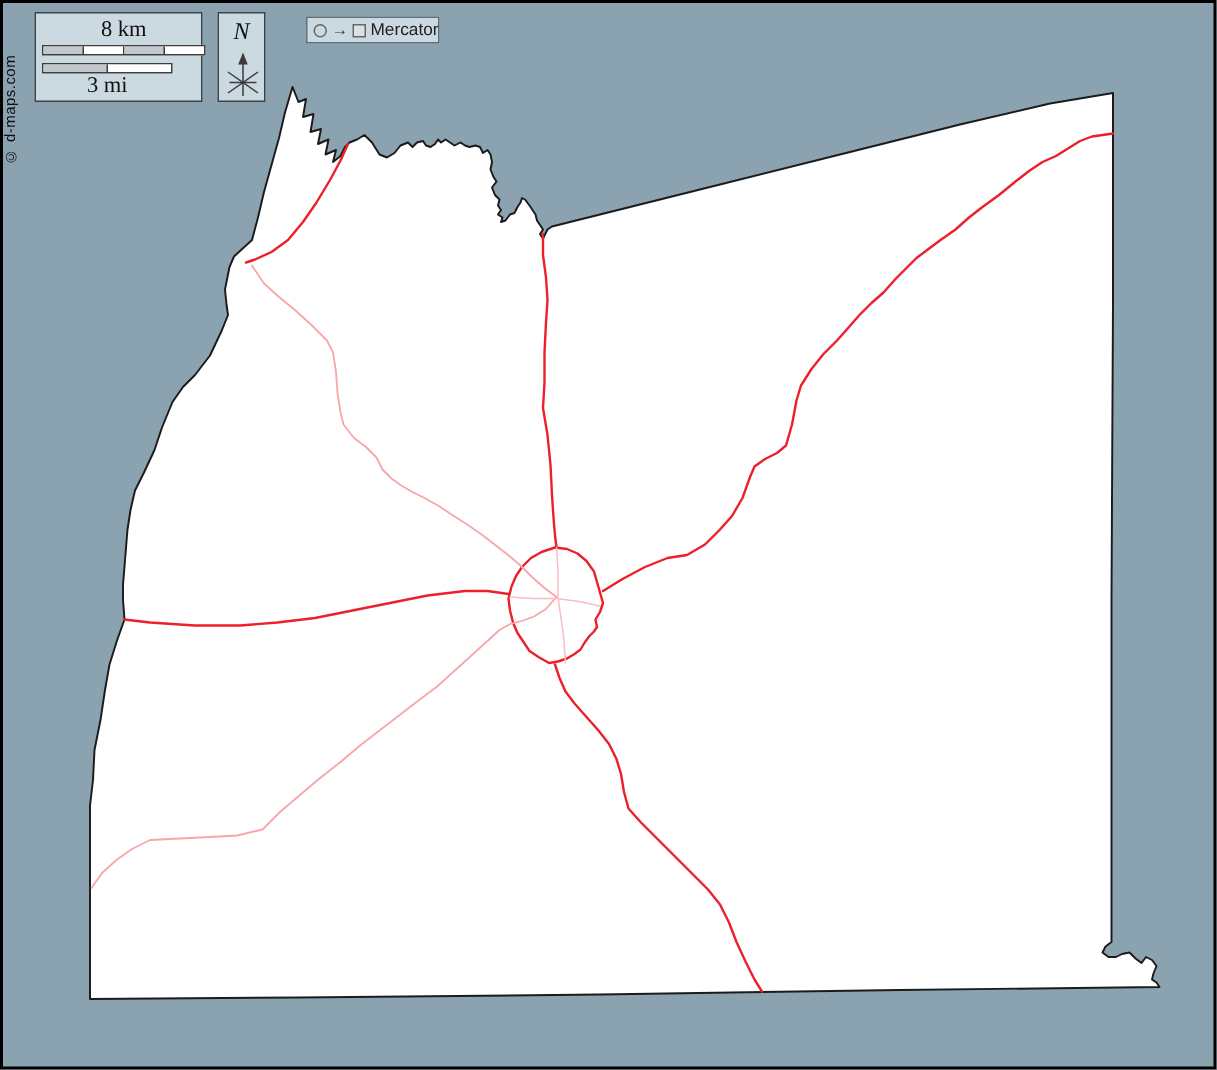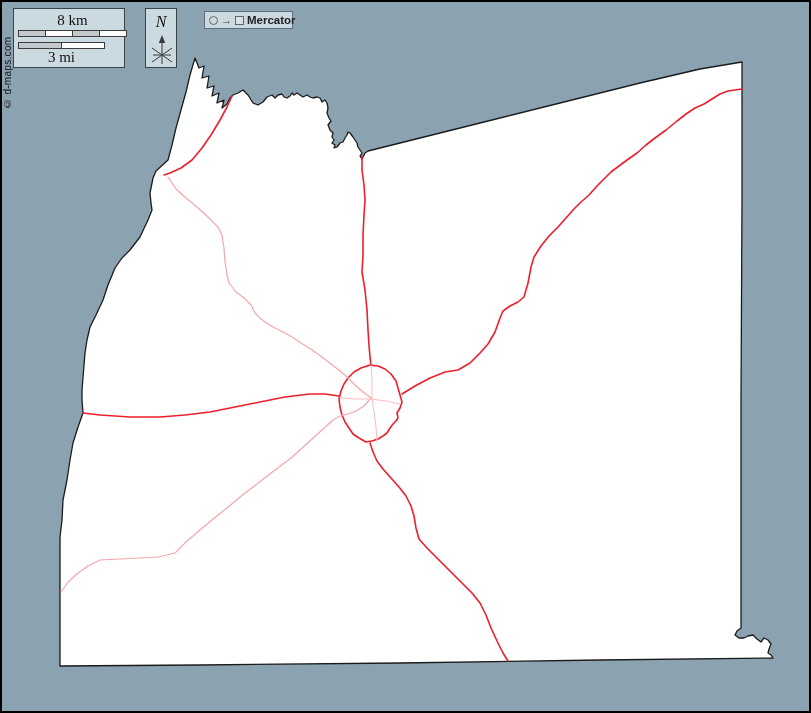--- a/index.html
+++ b/index.html
@@ -15,21 +15,21 @@
   .watermark{
     position:absolute;left:2px;top:9px;height:100px;
     writing-mode:vertical-rl;transform:rotate(180deg);
     font-size:10px;color:#111;letter-spacing:0.3px;
     font-family:"Liberation Sans", sans-serif;
   }
   .panel{
     position:absolute;background:#CBD9E1;border:1px solid #3B4349;
     box-sizing:border-box;
   }
-  .scalebox{left:13px;top:8px;width:112px;height:60px;}
+  .scalebox{left:23px;top:8px;width:112px;height:60px;}
   .scale-label{
     position:absolute;text-align:center;color:#111;
     font-family:"Liberation Serif","DejaVu Serif",serif;font-size:15px;line-height:15px;
   }
   .km-label{left:5px;top:4px;width:107px;}
   .mi-label{left:5px;top:41px;width:85px;}
   .bar{position:absolute;display:flex;border:1px solid #3d3d3d;height:5px;background:#fff;}
   .km-bar{left:4px;top:21px;width:107px;}
   .mi-bar{left:4px;top:33px;width:85px;}
   .seg{flex:1;border-right:1px solid #3d3d3d;}
@@ -50,21 +50,21 @@
   }
   .glyph-circle{
     width:9px;height:9px;border:1px solid #666;border-radius:50%;
     box-sizing:border-box;flex:none;background:transparent;
   }
   .glyph-arrow{font-size:11px;color:#333;line-height:10px;flex:none;}
   .glyph-square{
     width:9px;height:9px;border:1px solid #666;background:#D9E2E7;
     box-sizing:border-box;flex:none;
   }
-  .merc-label{font-size:11.5px;color:#222;line-height:11px;font-weight:bold;}
+  .merc-label{font-size:11.5px;color:#222;line-height:11px;}
 </style>
 </head>
 <body>
 
 <div class="canvas">
 
   <svg id="map-svg" viewBox="0 0 811 713" xmlns="http://www.w3.org/2000/svg">
       <path d="M195 58 L199 68 L204 66 L202 78 L209 76 L207 88 L214 86 L212 96 L219 93 L217 103 L224 100 L222 108 L227 104 L230 98 L233 95 L238 93 L243 90 L248 95 L253 103 L258 105 L263 102 L267 97 L272 95 L275 98 L278 95 L282 94 L284 97 L287 98 L290 96 L292 93 L294 95 L297 93 L300 95 L303 97 L307 95 L310 97 L313 98 L317 97 L320 98 L322 102 L325 100 L327 103 L328 108 L327 113 L329 118 L331 121 L328 125 L330 130 L333 133 L332 137 L334 140 L332 143 L335 145 L334 148 L337 147 L340 143 L343 142 L345 138 L347 135 L348 132 L350 133 L353 137 L355 140 L357 143 L358 147 L360 150 L362 153 L360 156 L362 159 L365 153 L368 151 L420 138 L480 123 L560 103 L640 83 L700 69 L742 62 L742 200 L741 400 L741 628 L737 631 L735 635 L739 638 L744 638 L748 636 L753 635 L757 639 L761 642 L764 638 L768 640 L771 644 L769 649 L768 653 L771 655 L773 658 L600 660 L400 663 L200 665 L60 666 L60 620 L60 560 L60 537 L62 520 L63 500 L67 480 L70 460 L73 443 L78 427 L83 413 L82 400 L82 390 L85 353 L87 340 L90 327 L96 315 L103 300 L108 285 L115 268 L122 258 L130 250 L140 237 L148 220 L152 210 L151 203 L150 193 L153 178 L156 171 L168 160 L172 145 L176 128 L181 110 L186 92 L190 75 Z" fill="#FFFFFF" stroke="#1B1B1B" stroke-width="1.3" stroke-linejoin="round"></path>
       <path d="M232 96 L227 107 L220 120 L211 135 L202 148 L192 160 L181 168 L170 173 L164 175" fill="none" stroke="#ED1F2B" stroke-width="1.6" stroke-linecap="round" stroke-linejoin="round"></path>
       <path d="M362 156 L362 170 L364 185 L365 200 L364 215 L363 235 L363 255 L362 272 L365 290 L367 310 L368 330 L369 345 L370 357 L371 365" fill="none" stroke="#ED1F2B" stroke-width="1.6" stroke-linecap="round" stroke-linejoin="round"></path>

